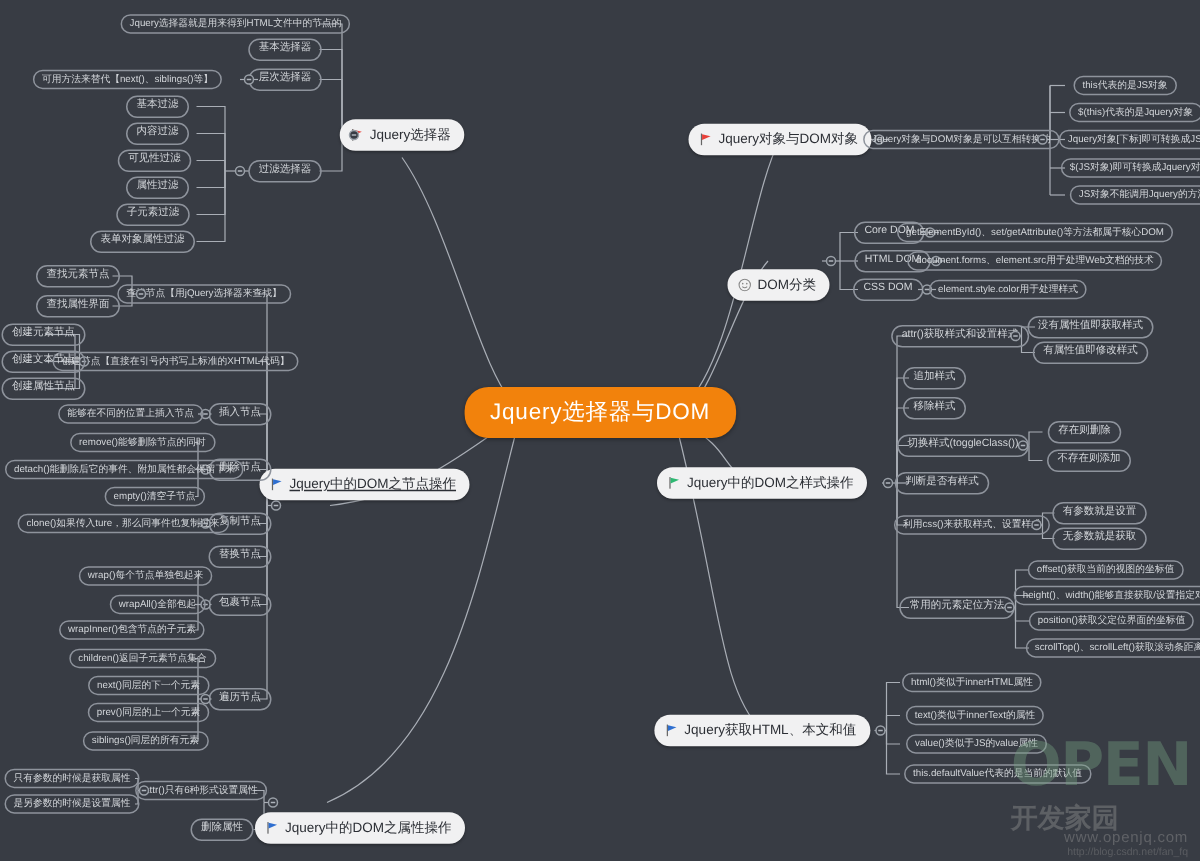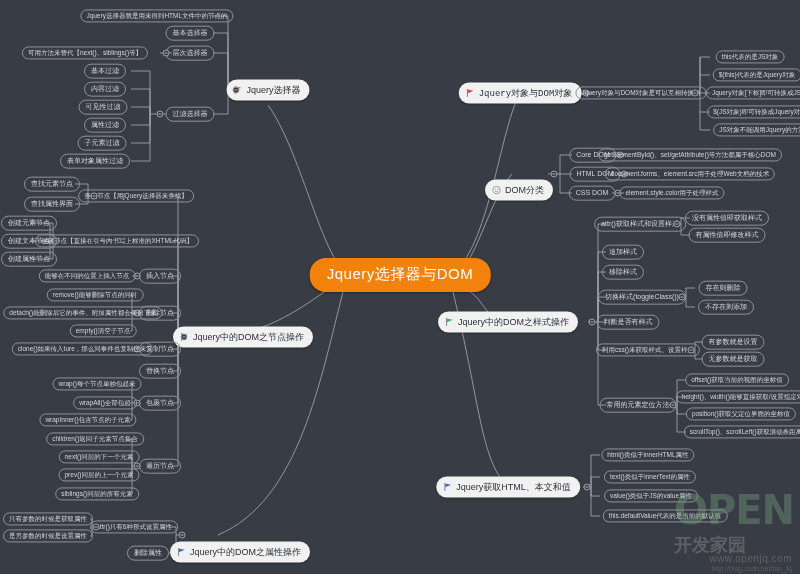--- a/index.html
+++ b/index.html
@@ -268,21 +268,21 @@
 
   <div class="node n-sub" style="left:190px; top:114px;">过滤选择器</div>
   <div class="toggle" style="left:160px; top:114px;"></div>
   <div class="node n-sub" style="left:105px; top:71px;">基本过滤</div>
   <div class="node n-sub" style="left:105px; top:89px;">内容过滤</div>
   <div class="node n-sub" style="left:103px; top:107px;">可见性过滤</div>
   <div class="node n-sub" style="left:105px; top:125px;">属性过滤</div>
   <div class="node n-sub" style="left:102px; top:143px;">子元素过滤</div>
   <div class="node n-sub" style="left:95px; top:161px;">表单对象属性过滤</div>
 
-  <div class="node n-main" style="left:520px; top:93px;font-family:Liberation Mono, monospace;">
+  <div class="node n-main" style="left:520px; top:93px;">
     <svg class="flagico" width="9" height="9" viewBox="0 0 10 10">
       <rect x="1.4" y="0.6" width="0.9" height="8.6" fill="#666"></rect>
       <path d="M2.3 1.1 L8.6 2.5 L2.3 5.3 Z" fill="#e8413a"></path>
     </svg>
     <span>Jquery对象与DOM对象</span>
   </div>
   <div class="toggle" style="left:586px; top:93px;"></div>
   <div class="node n-sub tiny" style="left:641px; top:93px;">Jquery对象与DOM对象是可以互相转换的</div>
   <div class="toggle" style="left:695px; top:93px;"></div>
   <div class="node n-sub tiny" style="left:750px; top:57px;">this代表的是JS对象</div>
@@ -370,21 +370,21 @@
     </svg>
     <span>Jquery中的DOM之属性操作</span>
   </div>
   <div class="toggle" style="left:182px; top:535px;"></div>
   <div class="node n-sub tiny" style="left:134px; top:527px;">attr()只有6种形式设置属性</div>
   <div class="toggle" style="left:96px; top:527px;"></div>
   <div class="node n-sub tiny" style="left:48px; top:519px;">只有参数的时候是获取属性</div>
   <div class="node n-sub tiny" style="left:48px; top:536px;">是另参数的时候是设置属性</div>
   <div class="node n-sub" style="left:148px; top:553px;">删除属性</div>
 
-  <div class="node n-main" style="left:243px; top:337px;">
+  <div class="node n-main" style="left:243px; top:323px;text-decoration:underline;">
     <svg class="flagico" width="9" height="9" viewBox="0 0 10 10">
       <rect x="1.4" y="0.6" width="0.9" height="8.6" fill="#666"></rect>
       <path d="M2.3 1.1 L8.6 2.5 L2.3 5.3 Z" fill="#2f6fd0"></path>
     </svg>
     <span>Jquery中的DOM之节点操作</span>
   </div>
   <div class="toggle" style="left:184px; top:337px;"></div>
 
   <div class="node n-sub tiny" style="left:136px; top:196px;">查找节点【用jQuery选择器来查找】</div>
   <div class="toggle" style="left:94px; top:196px;"></div>

